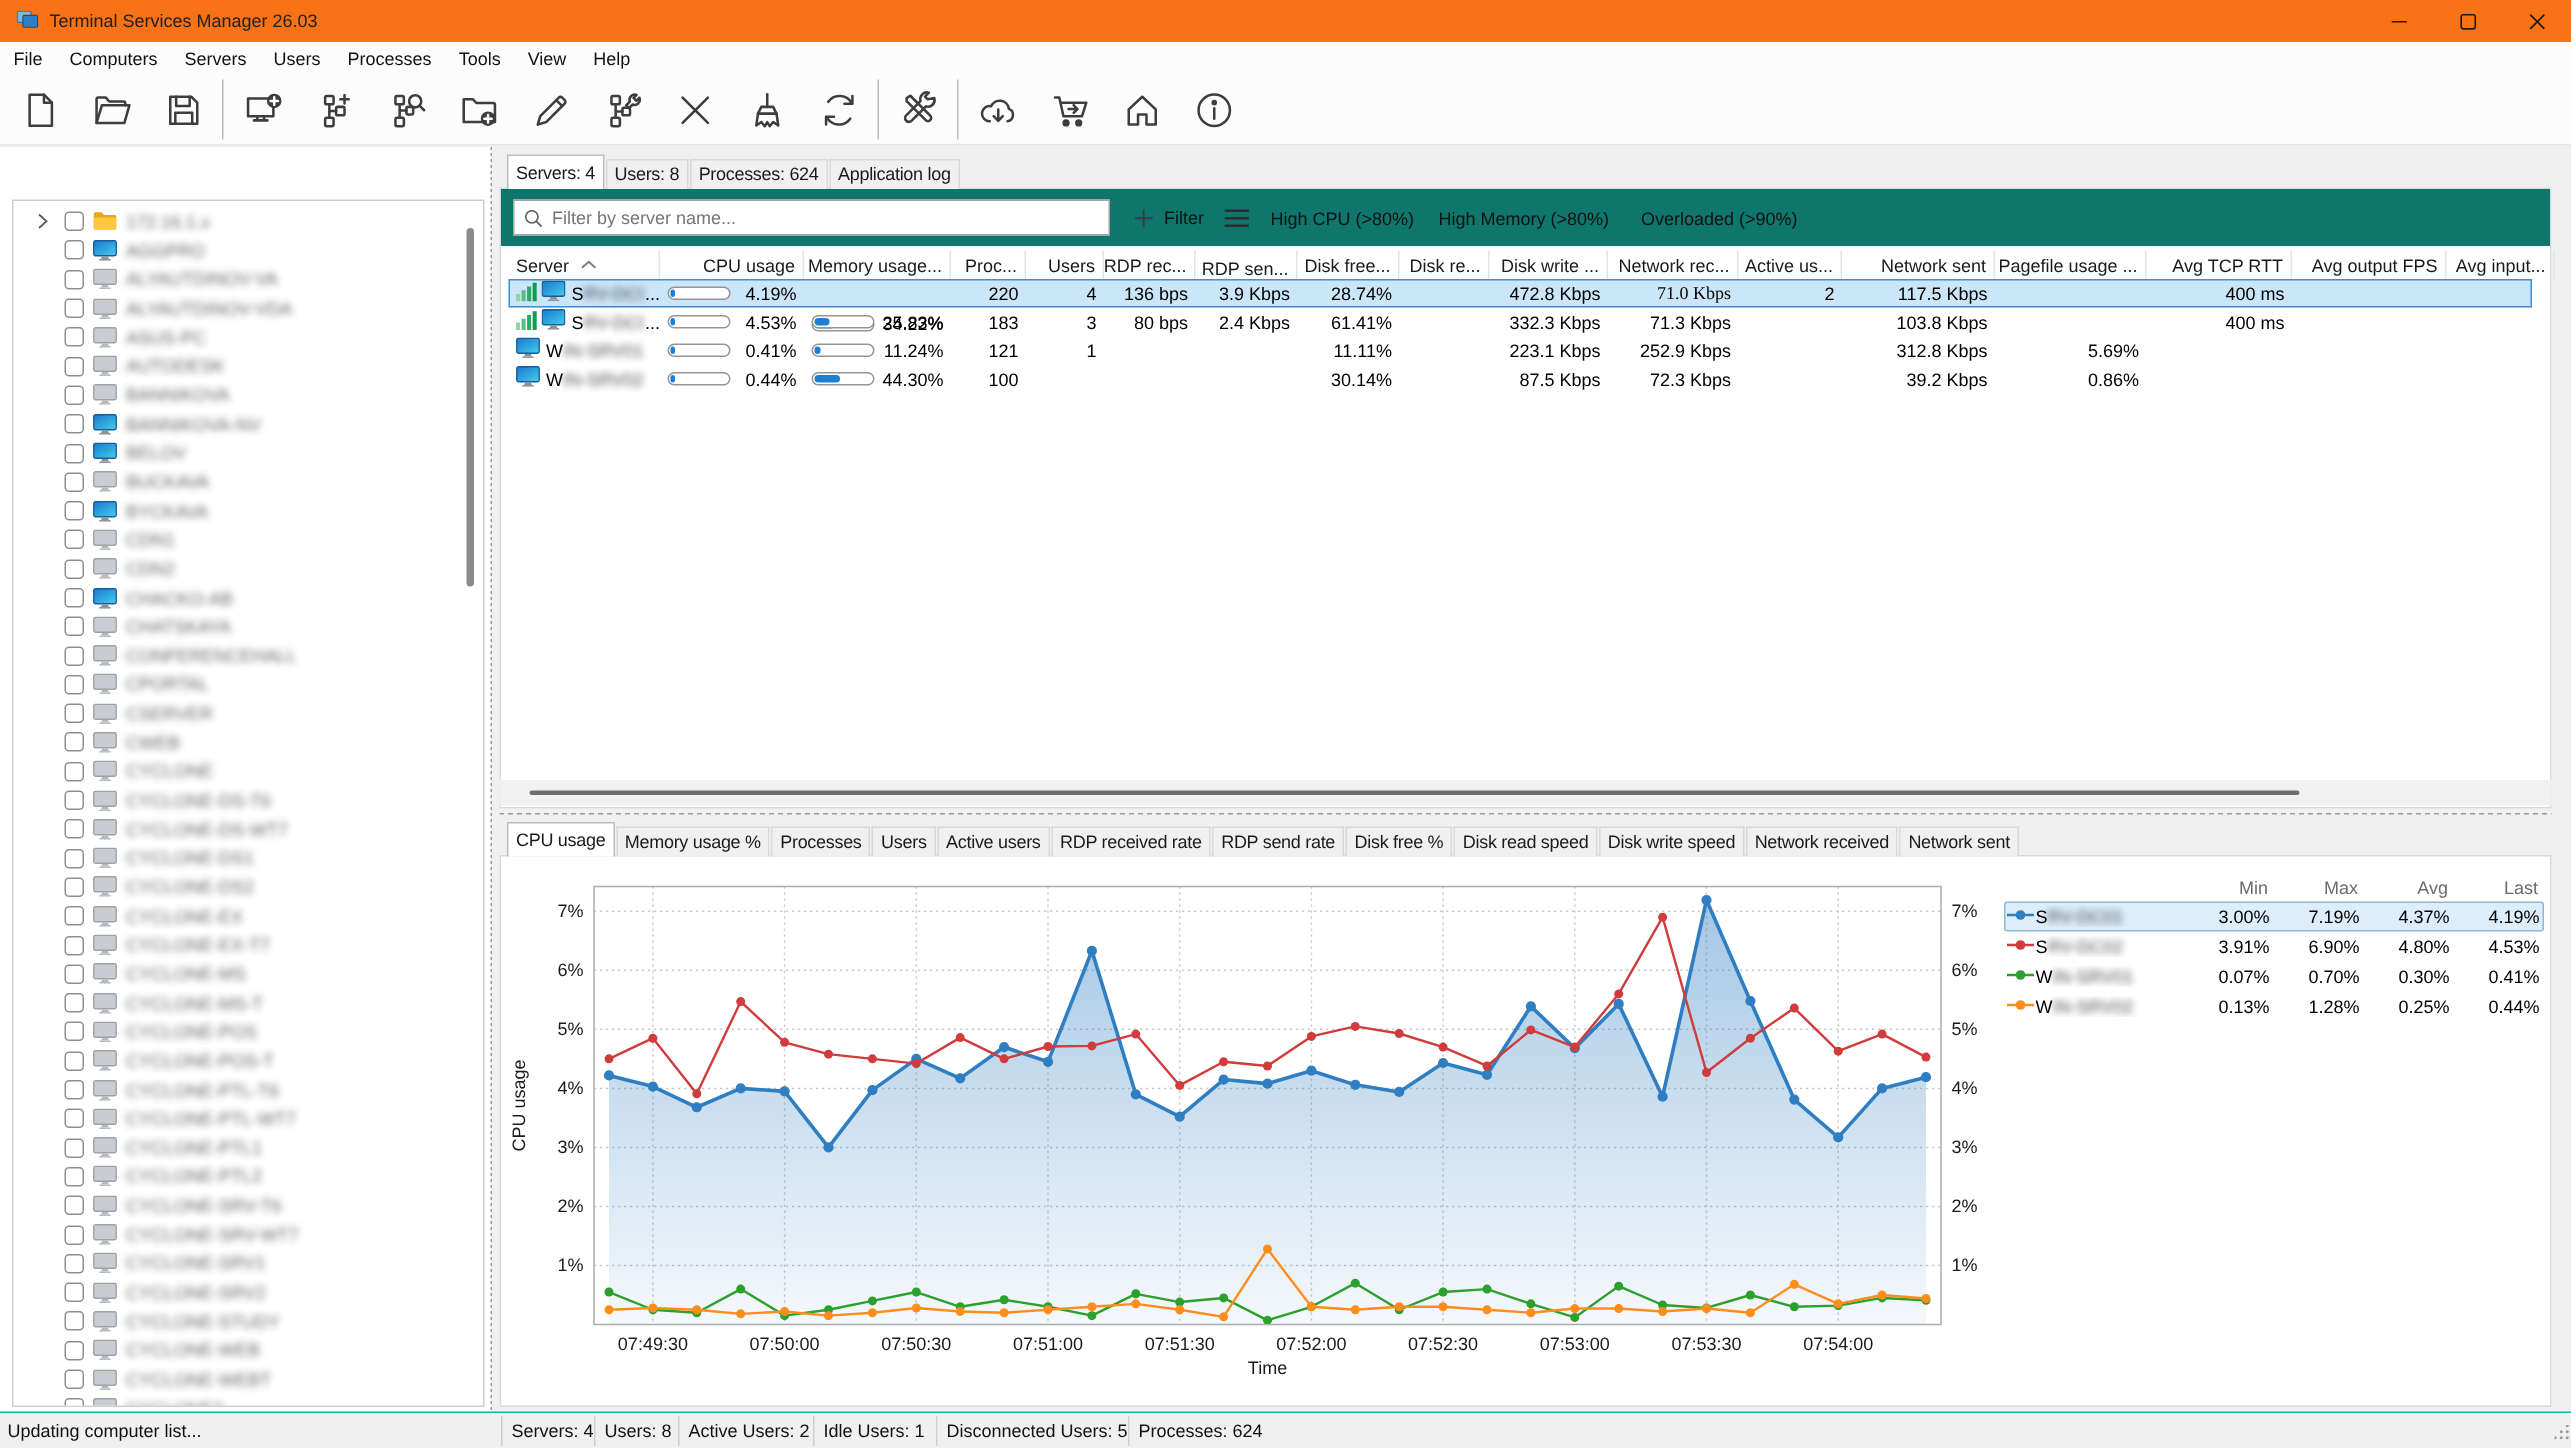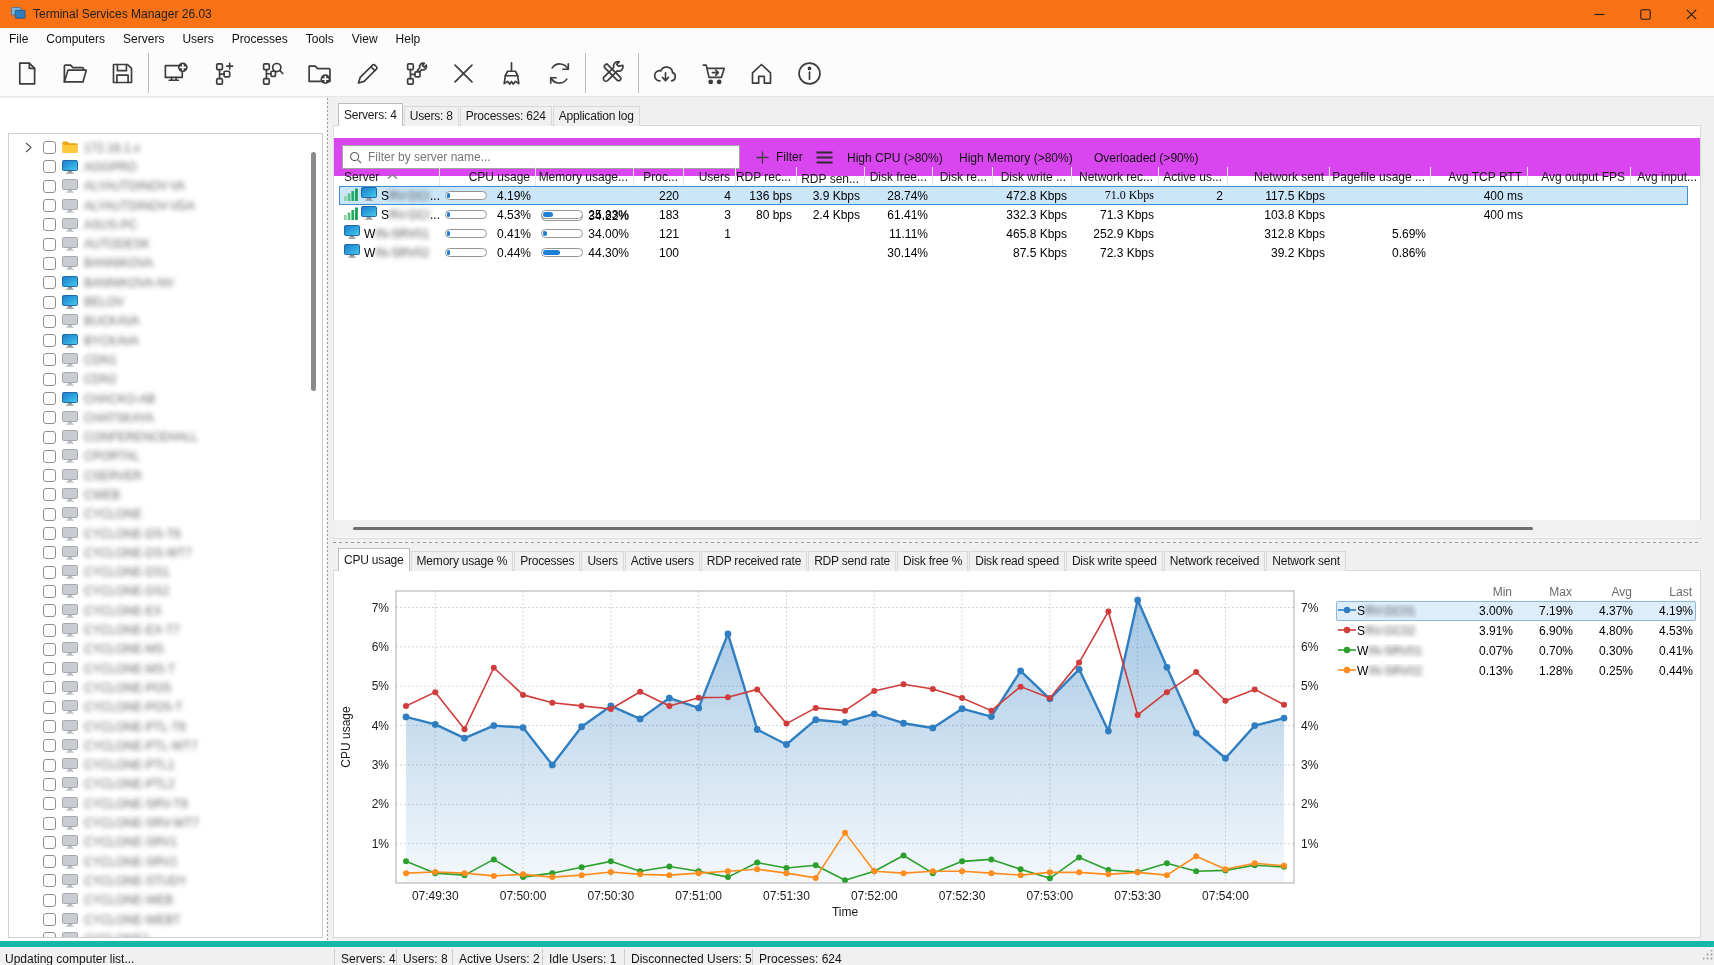--- a/index.html
+++ b/index.html
@@ -47,21 +47,21 @@
   .hsplit { position:absolute; left:333px; top:542px; width:1368px; height:1px;
     background-image:repeating-linear-gradient(to right,#9a9a9a 0 3px,transparent 3px 6px); }
 
   
   .tabstrip { position:absolute; display:flex; align-items:flex-end; }
   .tab { border:1px solid #d9d9d9; border-bottom:none; background:#f0f0f0; padding:3px 5px 4px 5px; font-size:12px; letter-spacing:-0.2px; color:#1a1a1a; margin-right:1px; height:20px; display:flex; align-items:center; }
   .tab.active { background:#fff; border-color:#bcbcbc; height:23px; padding-top:4px; position:relative; z-index:3; }
 
   
   .upper-pane { position:absolute; left:333px; top:125px; width:1368px; height:414px; background:#fff; border:1px solid #d9d9d9; }
-  .filterbar { position:absolute; left:0; top:12px; width:100%; height:38px; background:#d946ef; }
+  .filterbar { position:absolute; left:0; top:0; width:100%; height:38px; background:#0f766e; }
   .filter-input { position:absolute; left:8px; top:7px; width:398px; height:24px; border:1px solid #a3a3a3; background:#fff; display:flex; align-items:center; padding:0 6px; }
   .filter-input .ph { color:#767676; margin-left:6px; }
   .filter-btn { position:absolute; left:418px; top:7px; height:24px; display:flex; align-items:center; gap:7px; padding:0 4px; color:#111; }
   .menu-lines { position:absolute; left:482px; top:13px; }
   .quick-filter { position:absolute; top:13px; font-size:12px; color:#111; }
 
   
   .tbl { position:absolute; left:5px; top:41px; right:12px; }
   .tbl-header { display:flex; height:19px; align-items:center; }
   .th { position:relative; height:19px; display:flex; align-items:center; padding:0 5px; font-size:12px; color:#1a1a1a; white-space:nowrap; overflow:hidden; flex:none; border-right:1px solid #e4e4e4; }
@@ -83,21 +83,21 @@
   .lower-pane { position:absolute; left:333px; top:570px; width:1368px; height:368px; background:#fff; border:1px solid #d9d9d9; }
   .legend { position:absolute; left:1002px; top:12px; width:360px; }
   .legend-head { display:grid; grid-template-columns:20px 96px 60px 60px 60px 60px; height:18px; align-items:center; color:#6b6b6b; }
   .legend-head span { text-align:right; }
   .legend-row { display:grid; grid-template-columns:20px 96px 60px 60px 60px 60px; height:20px; align-items:center; border:1px solid transparent; border-radius:2px; }
   .legend-row.selected { background:#ddedf9; border-color:#8cb8dd; }
   .legend-row .v { text-align:right; color:#000; }
   .legend-row .nm { white-space:nowrap; overflow:hidden; color:#000; }
 
   
-  .statusbar { position:absolute; left:0; top:941px; width:1714px; height:20px; background:#f0f0f0; border-top:6px solid #14b8a6; }
+  .statusbar { position:absolute; left:0; top:941px; width:1714px; height:20px; background:#f0f0f0; border-top:1px solid #14b8a6; }
   .statusbar .cell { position:absolute; top:0; height:24px; display:flex; align-items:center; font-size:12px; color:#111; }
   .statusbar .sep { position:absolute; top:2px; width:1px; height:20px; background:#cfcfcf; }
   .grip { position:absolute; right:1px; bottom:1px; width:10px; height:10px; }
 </style>
 </head>
 <body>
 
 <div class="window">
 
   <div class="titlebar">
@@ -949,29 +949,29 @@
           <div class="td r bar-cell" style="width: 96px;">
             <span class="pbar">
               <i style="width: 3px;"></i>
             </span>
             <span>0.41%</span>
           </div>
           <div class="td r bar-cell" style="width: 98px;">
             <span class="pbar">
               <i style="width: 4.3836px;"></i>
             </span>
-            <span>34.00%</span>
+            <span>11.24%</span>
           </div>
           <div class="td r" style="width: 50px;">121</div>
           <div class="td r" style="width: 52px;">1</div>
           <div class="td r" style="width: 61px;"></div>
           <div class="td r" style="width: 68px;"></div>
           <div class="td r" style="width: 68px;">11.11%</div>
           <div class="td r" style="width: 60px;"></div>
-          <div class="td r" style="width: 79px;">465.8 Kbps</div>
+          <div class="td r" style="width: 79px;">223.1 Kbps</div>
           <div class="td r" style="width: 87px;">252.9 Kbps</div>
           <div class="td r" style="width: 69px;"></div>
           <div class="td r" style="width: 102px;">312.8 Kbps</div>
           <div class="td r" style="width: 101px;">5.69%</div>
           <div class="td r" style="width: 97px;"></div>
           <div class="td r" style="width: 103px;"></div>
           <div class="td r" style="width: 72px;"></div>
         </div>
         <div class="tbl-row">
           <div class="td" style="width: 101px;">

